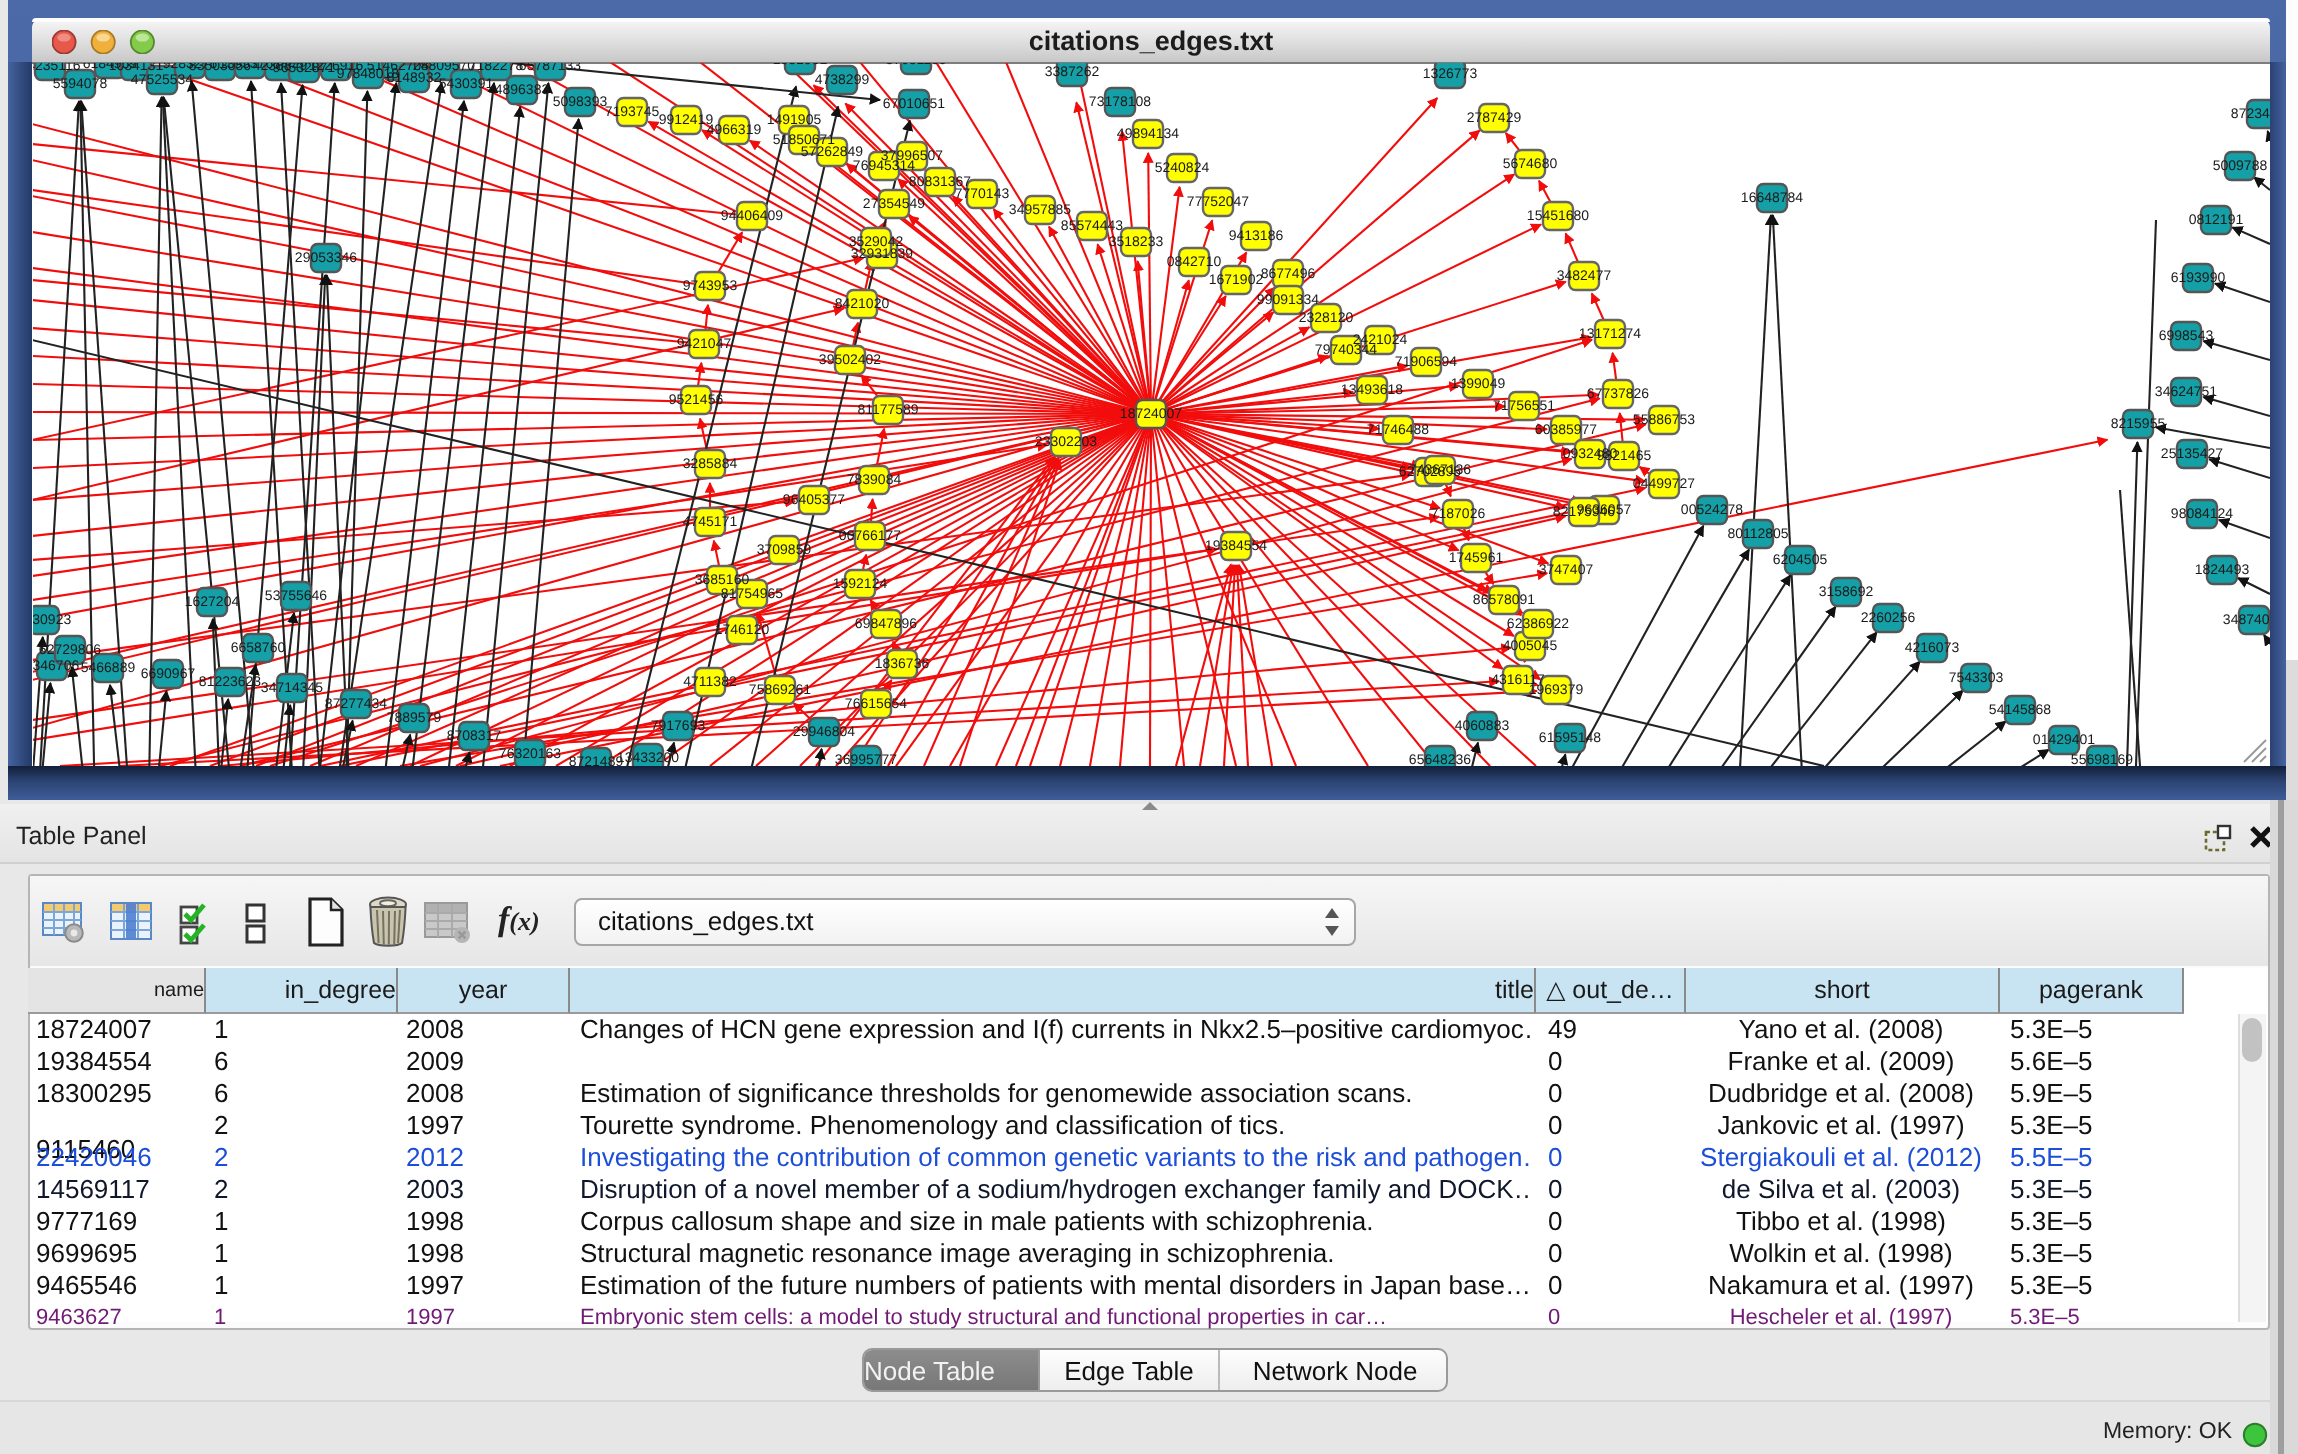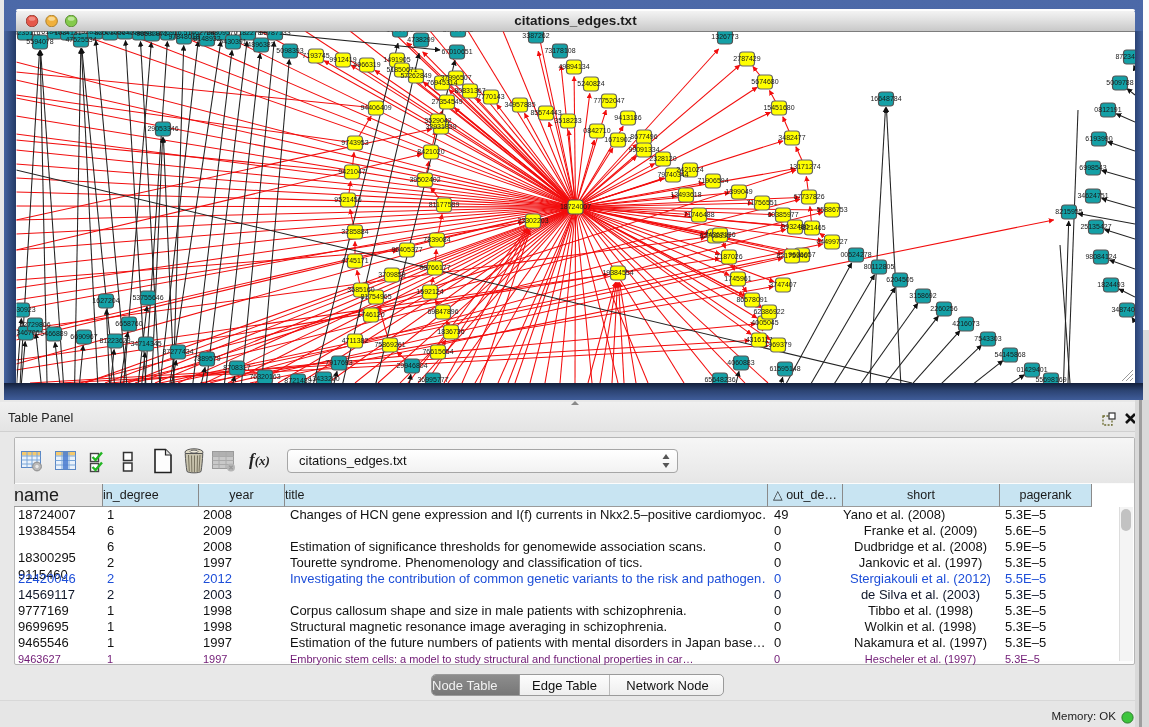--- a/index.html
+++ b/index.html
@@ -699,46 +699,46 @@
     <div style="position:absolute;left:249px;top:450px;font-family:'Liberation Serif',serif;font-style:italic;font-weight:bold;font-size:17px;color:#222">f<span style="font-size:13px">(x)</span></div>
 
 <div style="position:absolute;left:287px;top:449px;width:391px;height:24px;background:linear-gradient(#ffffff,#f2f2f2);border:1px solid #a6a6a6;border-radius:4px"></div>
 <div style="position:absolute;left:299px;top:453px;font-size:13px;color:#111">citations_edges.txt</div>
 <svg style="position:absolute;left:660px;top:452px" width="12" height="18" viewBox="0 0 12 18">
 <path d="M6 2 L9.5 7 H2.5 Z" fill="#555"></path>
       <path d="M6 16 L9.5 11 H2.5 Z" fill="#555"></path>
     </svg>
 
 <div style="position:absolute;left:15px;top:484px;width:1119px;height:177px;background:#fff"></div>
-<div style="position:absolute;left:14px;top:484px;width:89px;height:23px;background:#e4e4e4;border-right:1px solid #8a8a8a;border-bottom:1px solid #9a9a9a;box-sizing:border-box;text-align:left;line-height:23px;font-size:18px;color:#1a1a1a">name</div>
-    <div style="position:absolute;left:103px;top:484px;width:96px;height:23px;background:#c8e4f2;border-right:1px solid #8a8a8a;border-bottom:1px solid #9a9a9a;box-sizing:border-box;text-align:left;line-height:23px;font-size:12.5px;color:#1a1a1a">in_degree</div>
+<div style="position:absolute;left:14px;top:484px;width:89px;height:23px;background:#e4e4e4;border-right:1px solid #8a8a8a;border-bottom:1px solid #9a9a9a;box-sizing:border-box;text-align:right;line-height:23px;font-size:10px;color:#1a1a1a">name</div>
+    <div style="position:absolute;left:103px;top:484px;width:96px;height:23px;background:#c8e4f2;border-right:1px solid #8a8a8a;border-bottom:1px solid #9a9a9a;box-sizing:border-box;text-align:right;line-height:23px;font-size:12.5px;color:#1a1a1a">in_degree</div>
     <div style="position:absolute;left:199px;top:484px;width:86px;height:23px;background:#c8e4f2;border-right:1px solid #8a8a8a;border-bottom:1px solid #9a9a9a;box-sizing:border-box;text-align:center;line-height:23px;font-size:12.5px;color:#1a1a1a">year</div>
-    <div style="position:absolute;left:285px;top:484px;width:483px;height:23px;background:#c8e4f2;border-right:1px solid #8a8a8a;border-bottom:1px solid #9a9a9a;box-sizing:border-box;text-align:left;line-height:23px;font-size:12.5px;color:#1a1a1a">title</div>
+    <div style="position:absolute;left:285px;top:484px;width:483px;height:23px;background:#c8e4f2;border-right:1px solid #8a8a8a;border-bottom:1px solid #9a9a9a;box-sizing:border-box;text-align:right;line-height:23px;font-size:12.5px;color:#1a1a1a">title</div>
     <div style="position:absolute;left:768px;top:484px;width:75px;height:23px;background:#c8e4f2;border-right:1px solid #8a8a8a;border-bottom:1px solid #9a9a9a;box-sizing:border-box;text-align:center;line-height:23px;font-size:12.5px;color:#1a1a1a">△ out_de…</div>
     <div style="position:absolute;left:843px;top:484px;width:157px;height:23px;background:#c8e4f2;border-right:1px solid #8a8a8a;border-bottom:1px solid #9a9a9a;box-sizing:border-box;text-align:center;line-height:23px;font-size:12.5px;color:#1a1a1a">short</div>
     <div style="position:absolute;left:1000px;top:484px;width:92px;height:23px;background:#c8e4f2;border-right:1px solid #8a8a8a;border-bottom:1px solid #9a9a9a;box-sizing:border-box;text-align:center;line-height:23px;font-size:12.5px;color:#1a1a1a">pagerank</div>
 <div style="position:absolute;left:0;top:507px;width:1135px;height:16px;line-height:16px;font-size:13px;color:#111">
       <span style="position:absolute;left:18px;width:83px;top:0;white-space:nowrap;overflow:hidden">18724007</span>
       <span style="position:absolute;left:107px;width:90px;top:0;white-space:nowrap;overflow:hidden">1</span>
       <span style="position:absolute;left:203px;width:80px;top:0;white-space:nowrap;overflow:hidden">2008</span>
       <span style="position:absolute;left:290px;width:476px;top:0;white-space:nowrap;overflow:hidden">Changes of HCN gene expression and I(f) currents in Nkx2.5–positive cardiomyoc…</span>
       <span style="position:absolute;left:774px;width:67px;top:0;white-space:nowrap;overflow:hidden">49</span>
-      <span style="position:absolute;left:843px;width:155px;top:0;white-space:nowrap;overflow:hidden;text-align:left">Yano et al. (2008)</span>
+      <span style="position:absolute;left:843px;width:155px;top:0;white-space:nowrap;overflow:hidden;text-align:center">Yano et al. (2008)</span>
       <span style="position:absolute;left:1005px;width:85px;top:0;white-space:nowrap;overflow:hidden">5.3E–5</span>
     </div>
     <div style="position:absolute;left:0;top:523px;width:1135px;height:16px;line-height:16px;font-size:13px;color:#111">
       <span style="position:absolute;left:18px;width:83px;top:0;white-space:nowrap;overflow:hidden">19384554</span>
       <span style="position:absolute;left:107px;width:90px;top:0;white-space:nowrap;overflow:hidden">6</span>
       <span style="position:absolute;left:203px;width:80px;top:0;white-space:nowrap;overflow:hidden">2009</span>
       <span style="position:absolute;left:774px;width:67px;top:0;white-space:nowrap;overflow:hidden">0</span>
       <span style="position:absolute;left:843px;width:155px;top:0;white-space:nowrap;overflow:hidden;text-align:center">Franke et al. (2009)</span>
       <span style="position:absolute;left:1005px;width:85px;top:0;white-space:nowrap;overflow:hidden">5.6E–5</span>
     </div>
     <div style="position:absolute;left:0;top:539px;width:1135px;height:16px;line-height:16px;font-size:13px;color:#111">
-      <span style="position:absolute;left:18px;width:83px;top:11px;white-space:nowrap;overflow:hidden">18300295</span>
+      <span style="position:absolute;left:18px;width:83px;top:0;white-space:nowrap;overflow:hidden">18300295</span>
       <span style="position:absolute;left:107px;width:90px;top:0;white-space:nowrap;overflow:hidden">6</span>
       <span style="position:absolute;left:203px;width:80px;top:0;white-space:nowrap;overflow:hidden">2008</span>
       <span style="position:absolute;left:290px;width:476px;top:0;white-space:nowrap;overflow:hidden">Estimation of significance thresholds for genomewide association scans.</span>
       <span style="position:absolute;left:774px;width:67px;top:0;white-space:nowrap;overflow:hidden">0</span>
       <span style="position:absolute;left:843px;width:155px;top:0;white-space:nowrap;overflow:hidden;text-align:center">Dudbridge et al. (2008)</span>
       <span style="position:absolute;left:1005px;width:85px;top:0;white-space:nowrap;overflow:hidden">5.9E–5</span>
     </div>
     <div style="position:absolute;left:0;top:555px;width:1135px;height:16px;line-height:16px;font-size:13px;color:#111">
       <span style="position:absolute;left:18px;width:83px;top:12px;white-space:nowrap;overflow:hidden">9115460</span>
       <span style="position:absolute;left:107px;width:90px;top:0;white-space:nowrap;overflow:hidden">2</span>
@@ -754,20 +754,21 @@
       <span style="position:absolute;left:203px;width:80px;top:0;white-space:nowrap;overflow:hidden">2012</span>
       <span style="position:absolute;left:290px;width:476px;top:0;white-space:nowrap;overflow:hidden">Investigating the contribution of common genetic variants to the risk and pathogen…</span>
       <span style="position:absolute;left:774px;width:67px;top:0;white-space:nowrap;overflow:hidden">0</span>
       <span style="position:absolute;left:843px;width:155px;top:0;white-space:nowrap;overflow:hidden;text-align:center">Stergiakouli et al. (2012)</span>
       <span style="position:absolute;left:1005px;width:85px;top:0;white-space:nowrap;overflow:hidden">5.5E–5</span>
     </div>
     <div style="position:absolute;left:0;top:587px;width:1135px;height:16px;line-height:16px;font-size:13px;color:#0f172a">
       <span style="position:absolute;left:18px;width:83px;top:0;white-space:nowrap;overflow:hidden">14569117</span>
       <span style="position:absolute;left:107px;width:90px;top:0;white-space:nowrap;overflow:hidden">2</span>
       <span style="position:absolute;left:203px;width:80px;top:0;white-space:nowrap;overflow:hidden">2003</span>
+      <span style="position:absolute;left:290px;width:476px;top:0;white-space:nowrap;overflow:hidden">Disruption of a novel member of a sodium/hydrogen exchanger family and DOCK…</span>
       <span style="position:absolute;left:774px;width:67px;top:0;white-space:nowrap;overflow:hidden">0</span>
       <span style="position:absolute;left:843px;width:155px;top:0;white-space:nowrap;overflow:hidden;text-align:center">de Silva et al. (2003)</span>
       <span style="position:absolute;left:1005px;width:85px;top:0;white-space:nowrap;overflow:hidden">5.3E–5</span>
     </div>
     <div style="position:absolute;left:0;top:603px;width:1135px;height:16px;line-height:16px;font-size:13px;color:#111">
       <span style="position:absolute;left:18px;width:83px;top:0;white-space:nowrap;overflow:hidden">9777169</span>
       <span style="position:absolute;left:107px;width:90px;top:0;white-space:nowrap;overflow:hidden">1</span>
       <span style="position:absolute;left:203px;width:80px;top:0;white-space:nowrap;overflow:hidden">1998</span>
       <span style="position:absolute;left:290px;width:476px;top:0;white-space:nowrap;overflow:hidden">Corpus callosum shape and size in male patients with schizophrenia.</span>
       <span style="position:absolute;left:774px;width:67px;top:0;white-space:nowrap;overflow:hidden">0</span>

